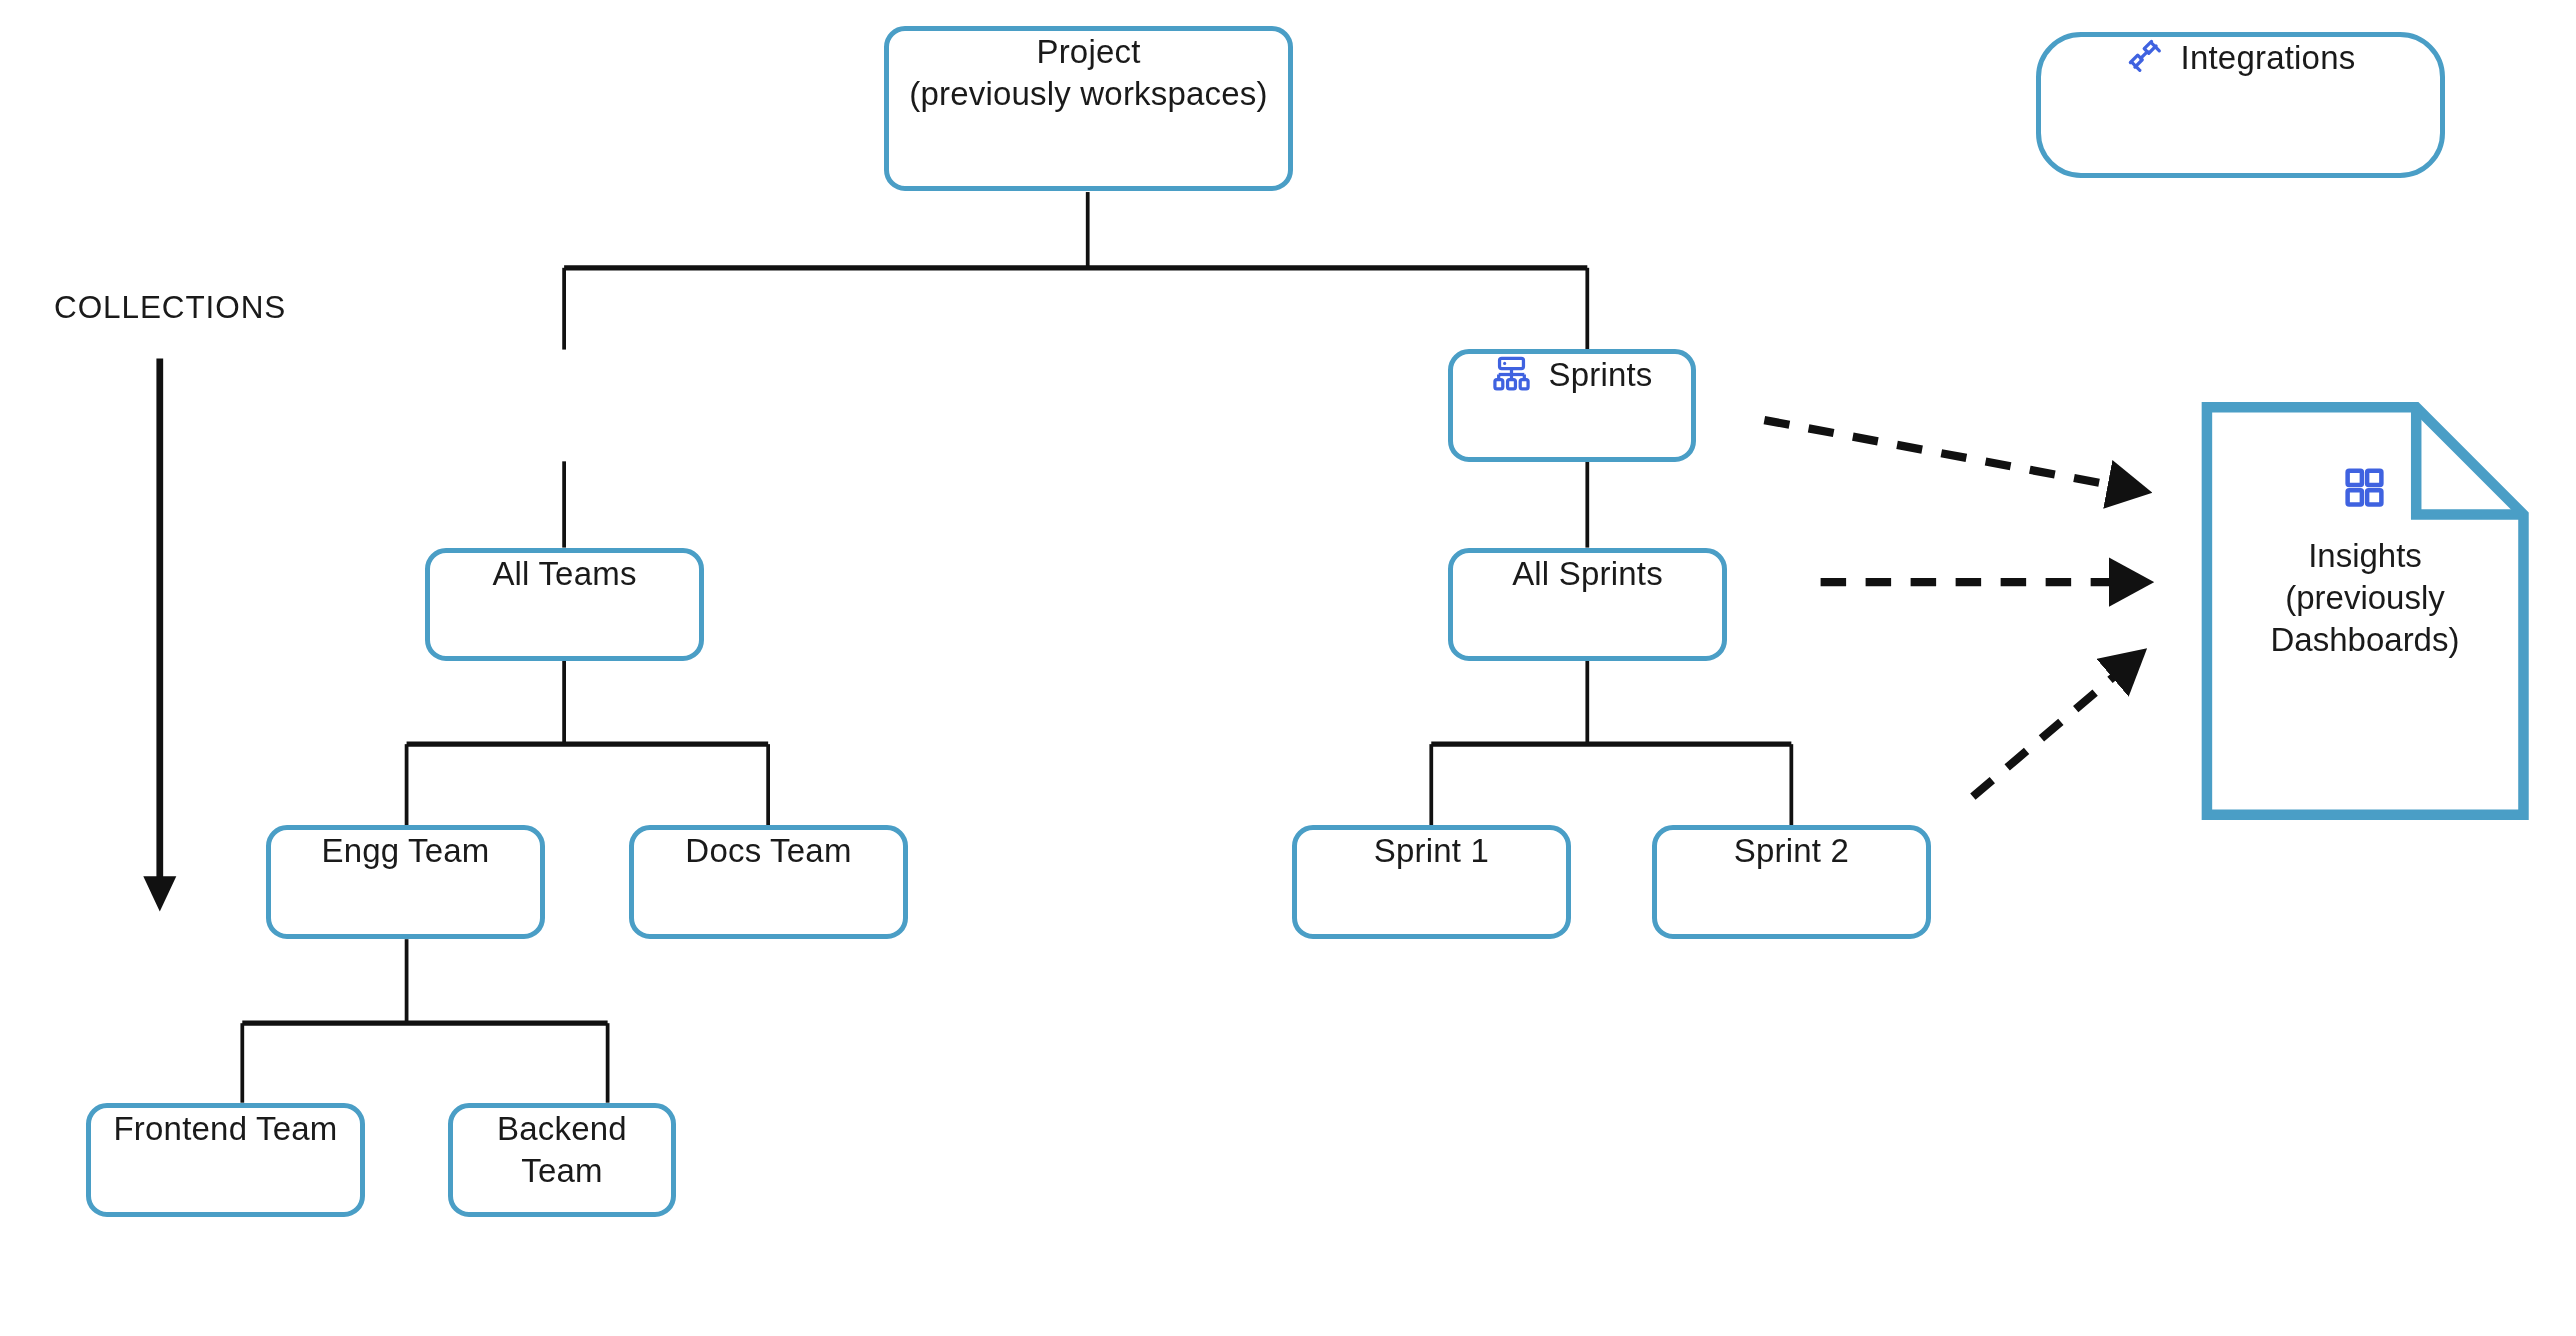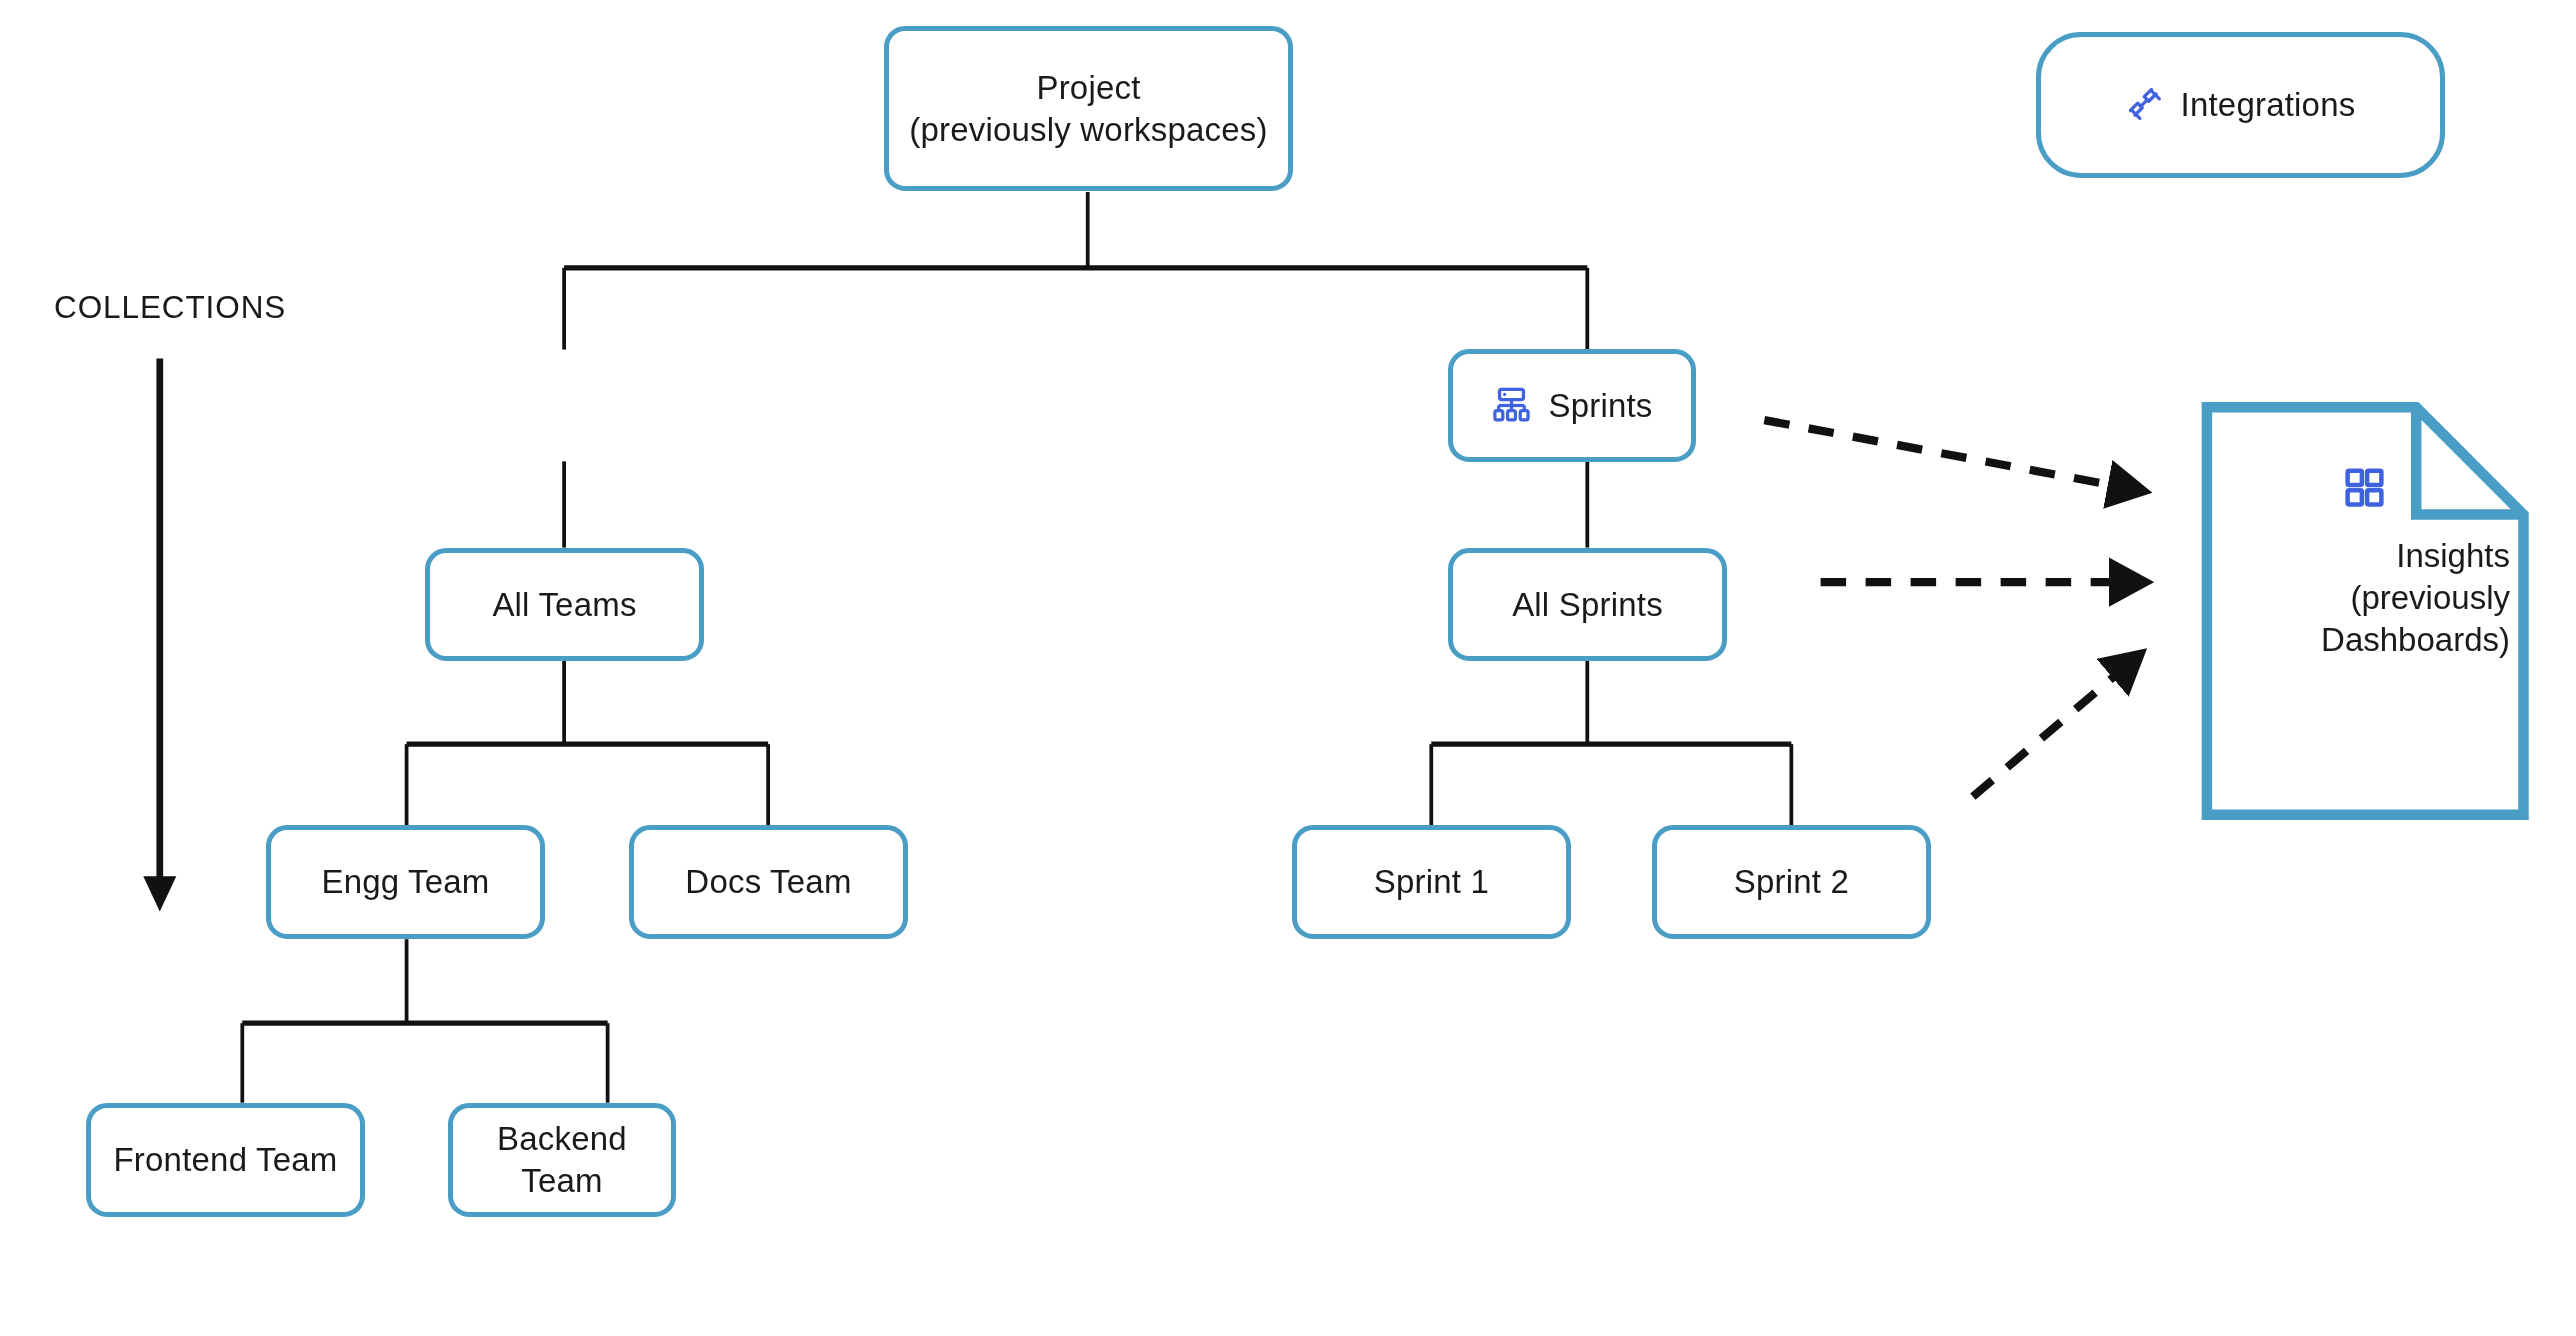--- a/index.html
+++ b/index.html
@@ -25,21 +25,21 @@
     height: 1336px;
     pointer-events: none;
   }
   .node {
     position: absolute;
     box-sizing: border-box;
     background: #ffffff;
     border: 5.3px solid #4a9ec6;
     border-radius: 21px;
     display: flex;
-    align-items: center;
+    align-items: flex-start;
     justify-content: center;
     text-align: center;
     color: #1a1a1a;
     font-size: 33px;
     line-height: 1.26;
     font-weight: 400;
     letter-spacing: 0.2px;
   }
   .node .label { white-space: pre-line; }
   .node.with-icon {
@@ -49,21 +49,21 @@
   .node.pill { border-radius: 45px; }
   .section-label {
     position: absolute;
     font-size: 31.5px;
     color: #1a1a1a;
     letter-spacing: 0.9px;
     white-space: nowrap;
   }
   .doc-text {
     position: absolute;
-    text-align: right;
+    text-align: center;
     font-size: 33px;
     line-height: 1.28;
     color: #1a1a1a;
     white-space: pre-line;
   }
   .doc-icon {
     position: absolute;
   }
   .icon-svg { display: block; }
 </style>

